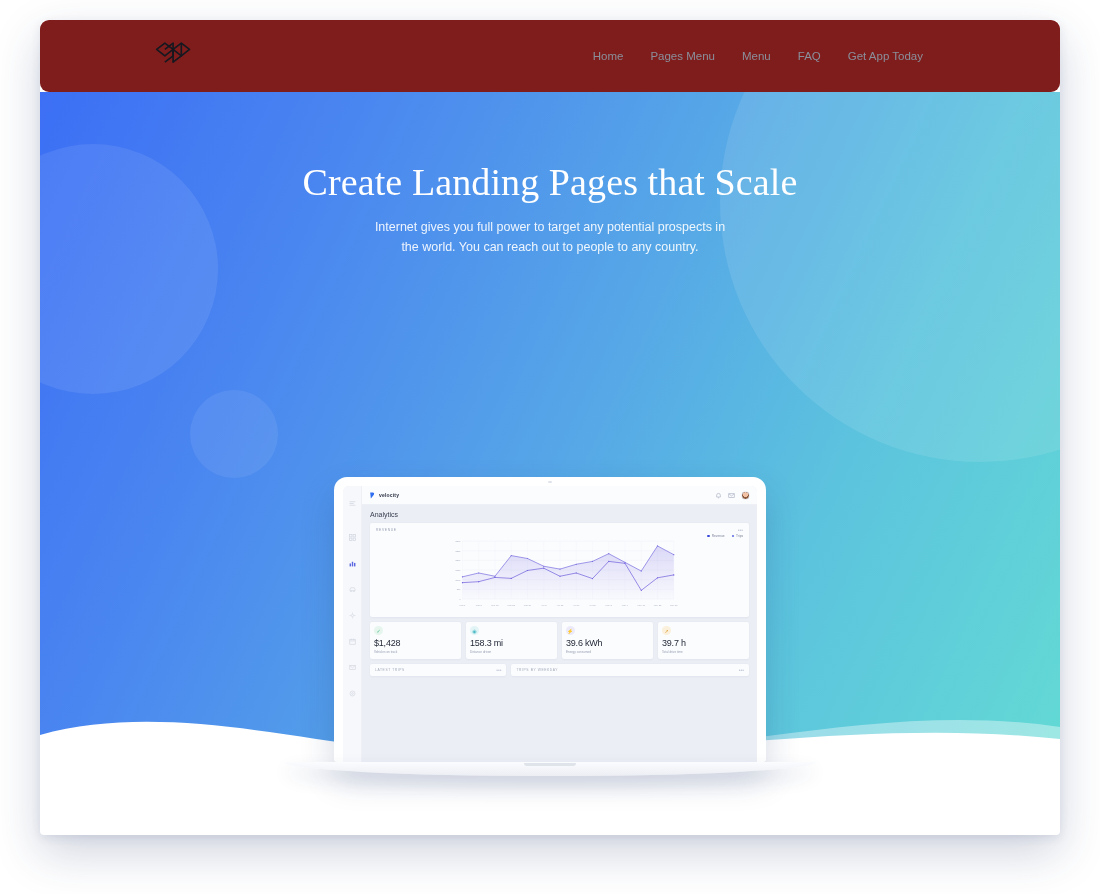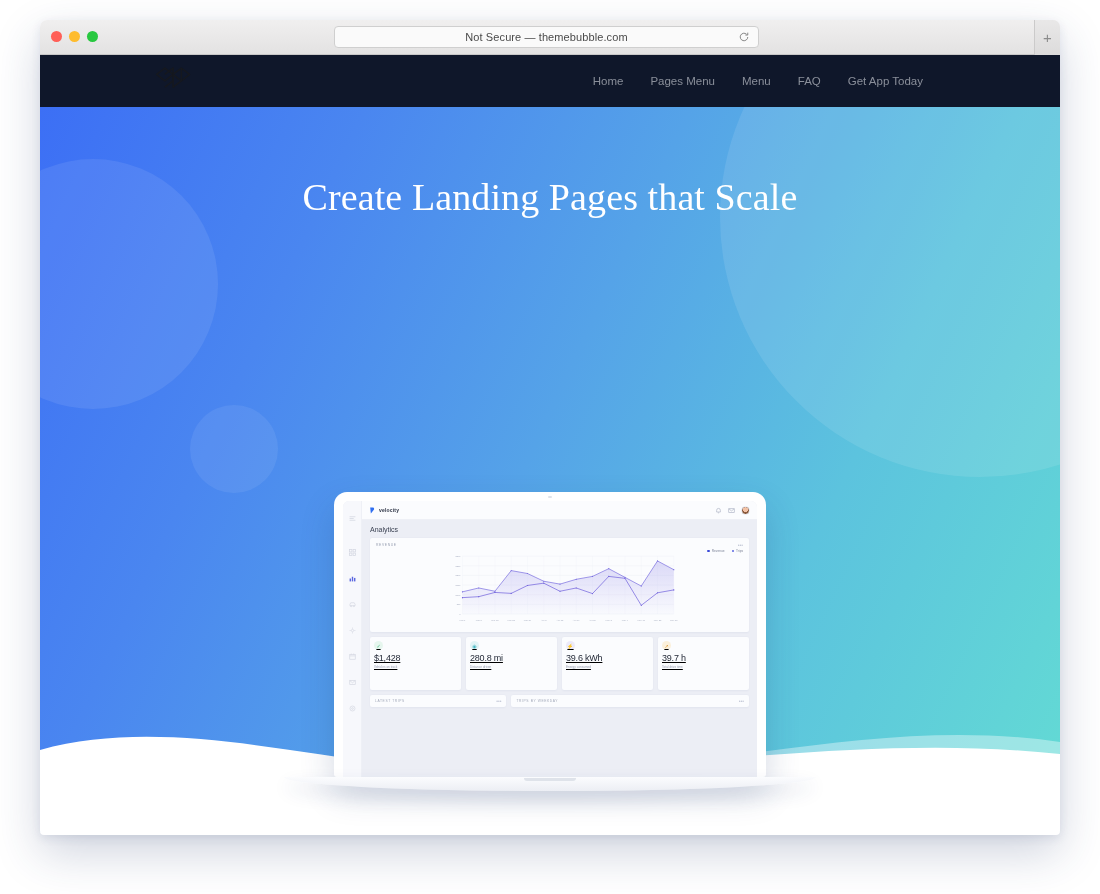--- a/index.html
+++ b/index.html
@@ -52,23 +52,23 @@
     width: 26px; height: 35px;
     display: flex; align-items: center; justify-content: center;
     font-size: 15px; color: #8b8b8b;
     background: linear-gradient(#e9e8e8, #dcdbdb);
     border-left: 1px solid #cbcaca;
   }
 
   
   .sitenav {
     position: relative;
-    height: 52px;
-    background: #0f172a;
-    display: flex; align-items: center;
+    height: 72px;
+    background: #7f1d1d;
+    display: flex; align-items: center; border-radius: 9px;
   }
   .logo { position: absolute; left: 113px; top: 50%; transform: translateY(-50%); }
   .navlinks {
     position: absolute; right: 137px; top: 50%; transform: translateY(-50%);
     display: flex; align-items: center; gap: 27px;
   }
   .navlinks a {
     font-size: 11.5px; color: #8a8f9a; text-decoration: none; white-space: nowrap;
   }
   .cta-nav {
@@ -194,56 +194,41 @@
   }
   .chart-card { padding: 5px 6px 3px 6px; }
   .chart-head { display: flex; align-items: center; justify-content: space-between; }
   .chart-label { font-size: 3.4px; letter-spacing: .6px; color: #9aa1b4; }
   .dots { font-size: 5px; color: #c2c7d6; line-height: 4px; }
   .chart-legend { display: flex; justify-content: flex-end; gap: 7px; margin-top: 2px; }
   .leg { display: flex; align-items: center; gap: 2px; font-size: 3.2px; color: #7d8499; }
   .leg i { width: 2.5px; height: 2.5px; border-radius: 50%; display: inline-block; }
 
   .stats { display: flex; gap: 5px; margin-top: 5px; }
-  .stat { flex: 1; padding: 4px 4px 21px 4px; text-decoration: underline; }
+  .stat { flex: 1; padding: 4px 4px 5px 4px; }
   .stat-ic {
     width: 9px; height: 9px; border-radius: 50%;
     display: flex; align-items: center; justify-content: center;
     font-size: 5px; margin-bottom: 3px;
   }
   .stat-val { font-size: 9px; color: #1f2533; letter-spacing: -.2px; white-space: nowrap; }
   .stat-lbl { font-size: 3.1px; color: #9aa1b4; margin-top: 1.5px; white-space: nowrap; }
 
   .panels { display: flex; gap: 5px; margin-top: 5px; }
   .panel { padding: 4px 5px; }
   .panel.p1 { width: 36%; }
   .panel.p2 { flex: 1; }
   .panel-head { display: flex; align-items: center; justify-content: space-between; }
   .panel-label { font-size: 3.3px; letter-spacing: .6px; color: #a3a9ba; }
 </style>
 </head>
 <body>
 
 <div class="browser">
 
-  <div class="chrome">
-    <div class="lights">
-      <span class="light red"></span>
-      <span class="light yellow"></span>
-      <span class="light green"></span>
-    </div>
-    <div class="urlbar">
-      <span class="urltext">Not Secure — themebubble.com</span>
-      <svg class="reload" viewBox="0 0 16 16">
-        <path d="M13 8a5 5 0 1 1-1.6-3.7" fill="none" stroke="currentColor" stroke-width="1.2"></path>
-        <path d="M13 2.2V5.4H9.8" fill="none" stroke="currentColor" stroke-width="1.2"></path>
-      </svg>
-    </div>
-    <div class="plus">+</div>
-  </div>
 
   <div class="sitenav">
     <div class="logo">
       <svg width="42" height="30" viewBox="0 0 46 32">
         <g fill="none" stroke="#15181f" stroke-width="1.8" stroke-linejoin="round">
           <path d="M13 4 L22 11 L13 18 L4 11 Z"></path>
           <path d="M13 18 L22 11 L22 25 L13 32" transform="translate(0,-7)"></path>
           <path d="M22 11 L31 4 L40 11 L31 18 Z"></path>
           <path d="M31 4 L31 18 L22 25 L22 11"></path>
         </g>
@@ -258,20 +243,24 @@
     </nav>
   </div>
 
   <section class="hero">
     <span class="circle c-right-big"></span>
     <span class="circle c-left-big"></span>
     <span class="circle c-left-small"></span>
 
     <div class="hero-inner">
       <h1 class="headline">Create Landing Pages that Scale</h1>
+      <p class="sub">
+        <span>Internet gives you full power to target any potential prospects in</span><br>
+        <span>the world. You can reach out to people to any country.</span>
+      </p>
     </div>
 
     <svg class="wave-back" viewBox="0 0 1020 140" preserveAspectRatio="none">
       <path d="M0,66 C150,22 330,104 520,86 C700,69 860,26 1020,50 L1020,140 L0,140 Z" fill="#ffffff" opacity=".38"></path>
     </svg>
     <svg class="wave-front" viewBox="0 0 1020 140" preserveAspectRatio="none">
       <path d="M0,58 C160,14 340,96 530,80 C720,64 870,46 1020,62 L1020,140 L0,140 Z" fill="#ffffff"></path>
     </svg>
 
     <div class="laptop">
@@ -476,21 +465,21 @@
               </div>
 
               <div class="stats">
                 <div class="card stat">
                   <div class="stat-ic" style="background:#e6f6ee;color:#53c08a">✓</div>
                   <div class="stat-val">$1,428</div>
                   <div class="stat-lbl">Vehicles on track</div>
                 </div>
                 <div class="card stat">
                   <div class="stat-ic" style="background:#e2f4f6;color:#49b9c4">◉</div>
-                  <div class="stat-val">280.8 mi</div>
+                  <div class="stat-val">158.3 mi</div>
                   <div class="stat-lbl">Distance driven</div>
                 </div>
                 <div class="card stat">
                   <div class="stat-ic" style="background:#eceafa;color:#8271d8">⚡</div>
                   <div class="stat-val">39.6 kWh</div>
                   <div class="stat-lbl">Energy consumed</div>
                 </div>
                 <div class="card stat">
                   <div class="stat-ic" style="background:#fbf0db;color:#e0a64b">↗</div>
                   <div class="stat-val">39.7 h</div>

